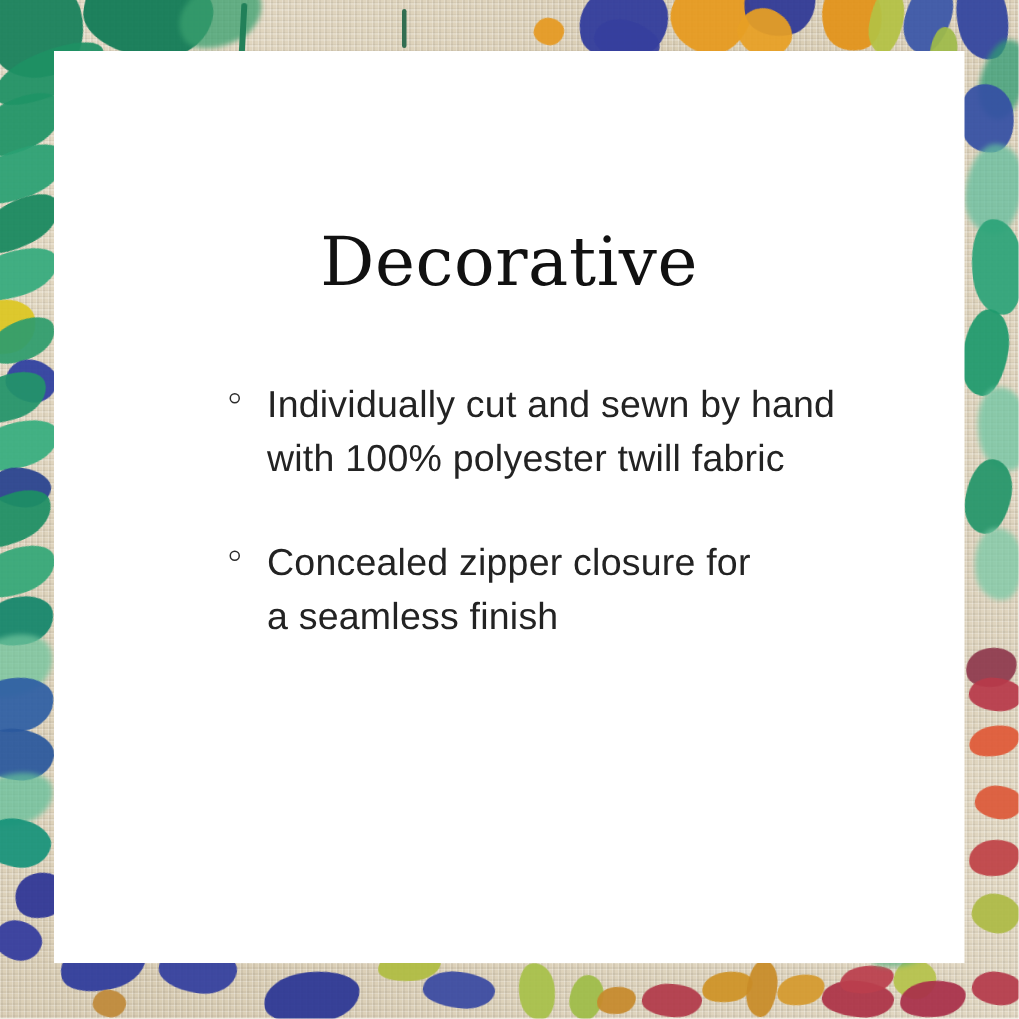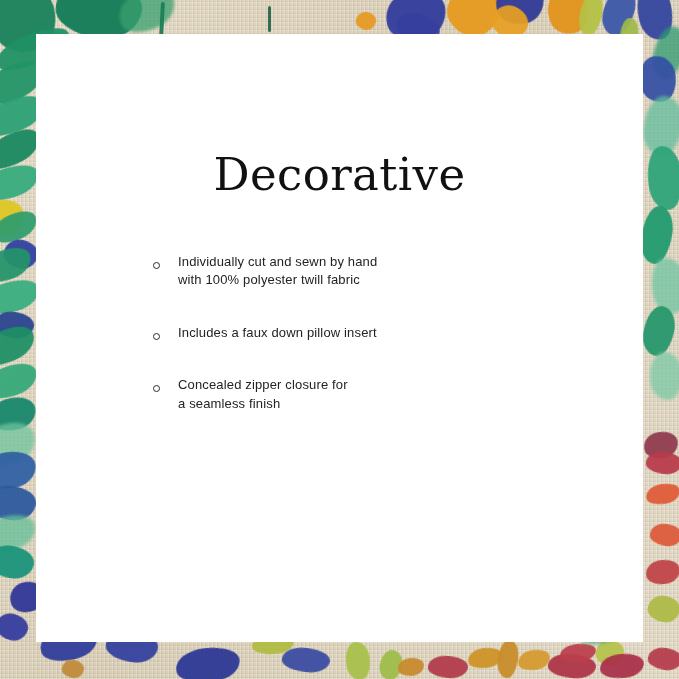--- a/index.html
+++ b/index.html
@@ -74,21 +74,21 @@
     margin: 51px 0 0 0;
     padding: 0 0 0 117px;
   }
   #feature-list .feature-item {
     position: relative;
     margin: 0 0 34px 0;
     padding-left: 25px;
     color: #232323;
     font-family: "Liberation Sans", sans-serif;
     font-weight: 300;
-    font-size: 13px;
+    font-size: 25px;
     line-height: 1.42;
     letter-spacing: 0.15px;
   }
   #feature-list .feature-item:last-child { margin-bottom: 0; }
   #feature-list .bullet-marker {
     position: absolute;
     left: 0;
     top: 9px;
     width: 7px;
     height: 7px;
@@ -189,24 +189,20 @@
       </h1>
 
       <ul id="feature-list">
         <li class="feature-item">
           <span class="bullet-marker"></span>
           <span class="feature-text">Individually cut and sewn by hand
 with 100% polyester twill fabric</span>
         </li>
         <li class="feature-item">
           <span class="bullet-marker"></span>
-          <span class="feature-text">Includes a faux down pillow insert</span>
-        </li>
-        <li class="feature-item">
-          <span class="bullet-marker"></span>
           <span class="feature-text">Concealed zipper closure for
 a seamless finish</span>
         </li>
       </ul>
 
     </div>
   </div>
 
 </div>
 

